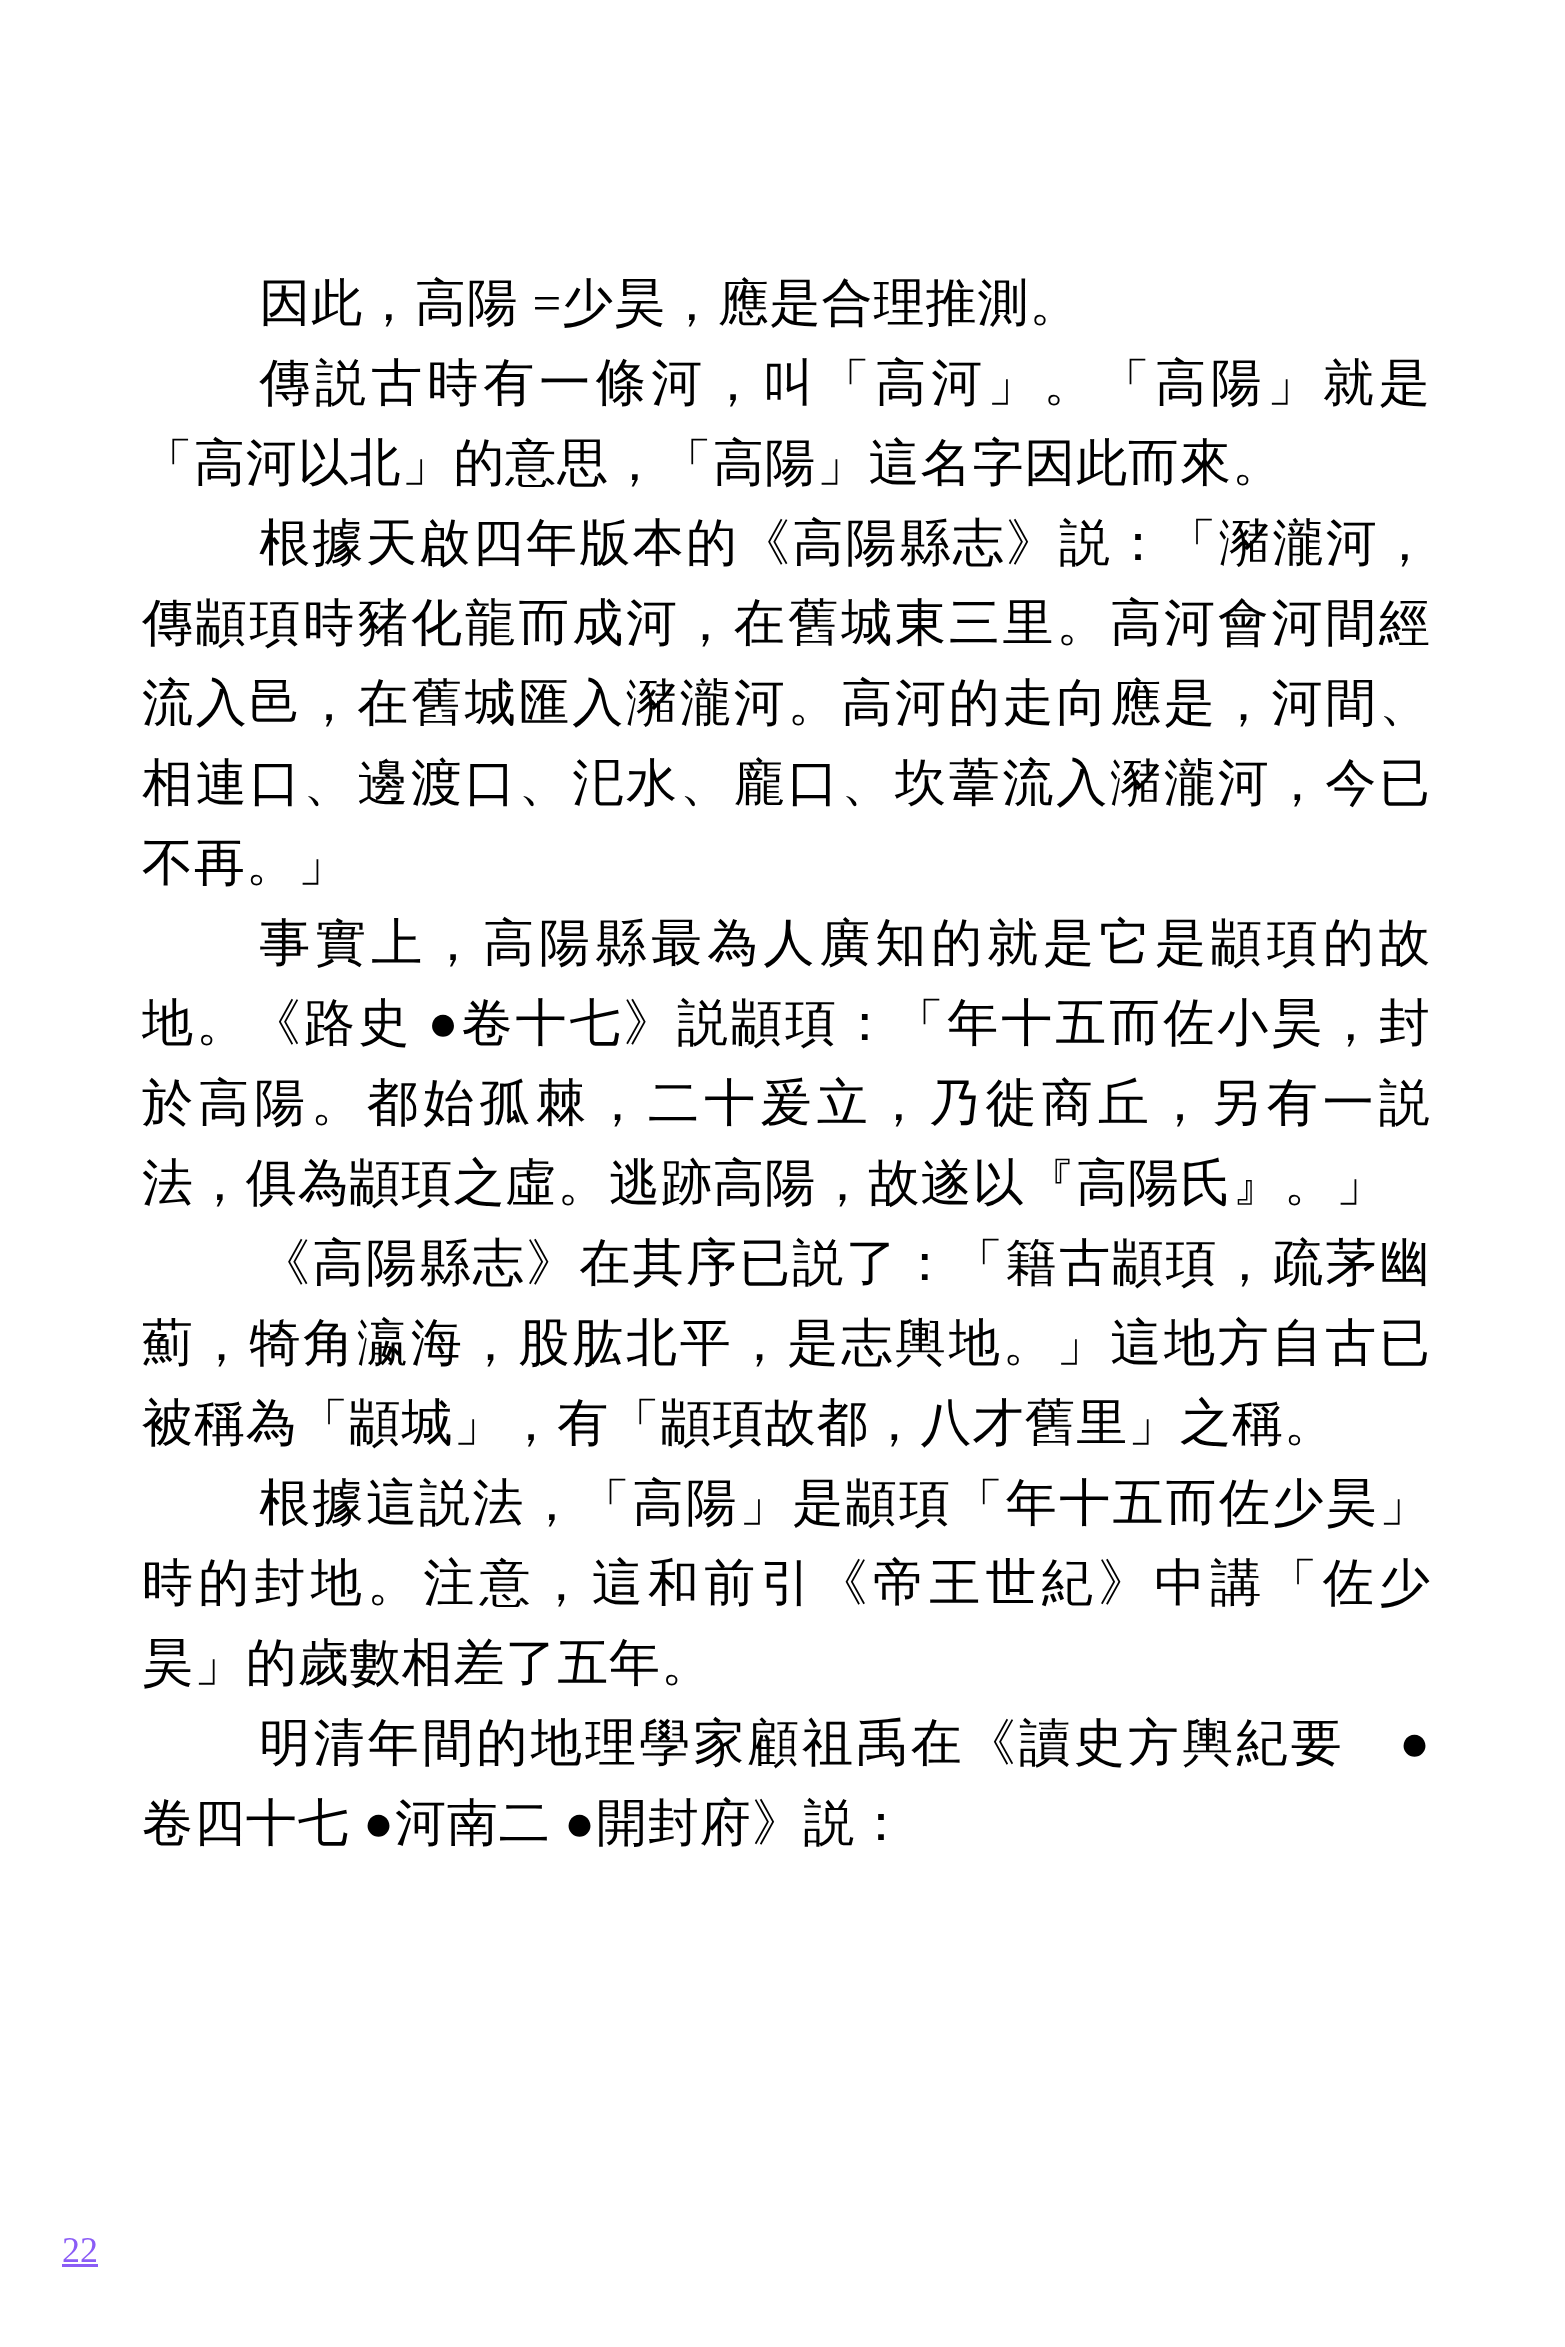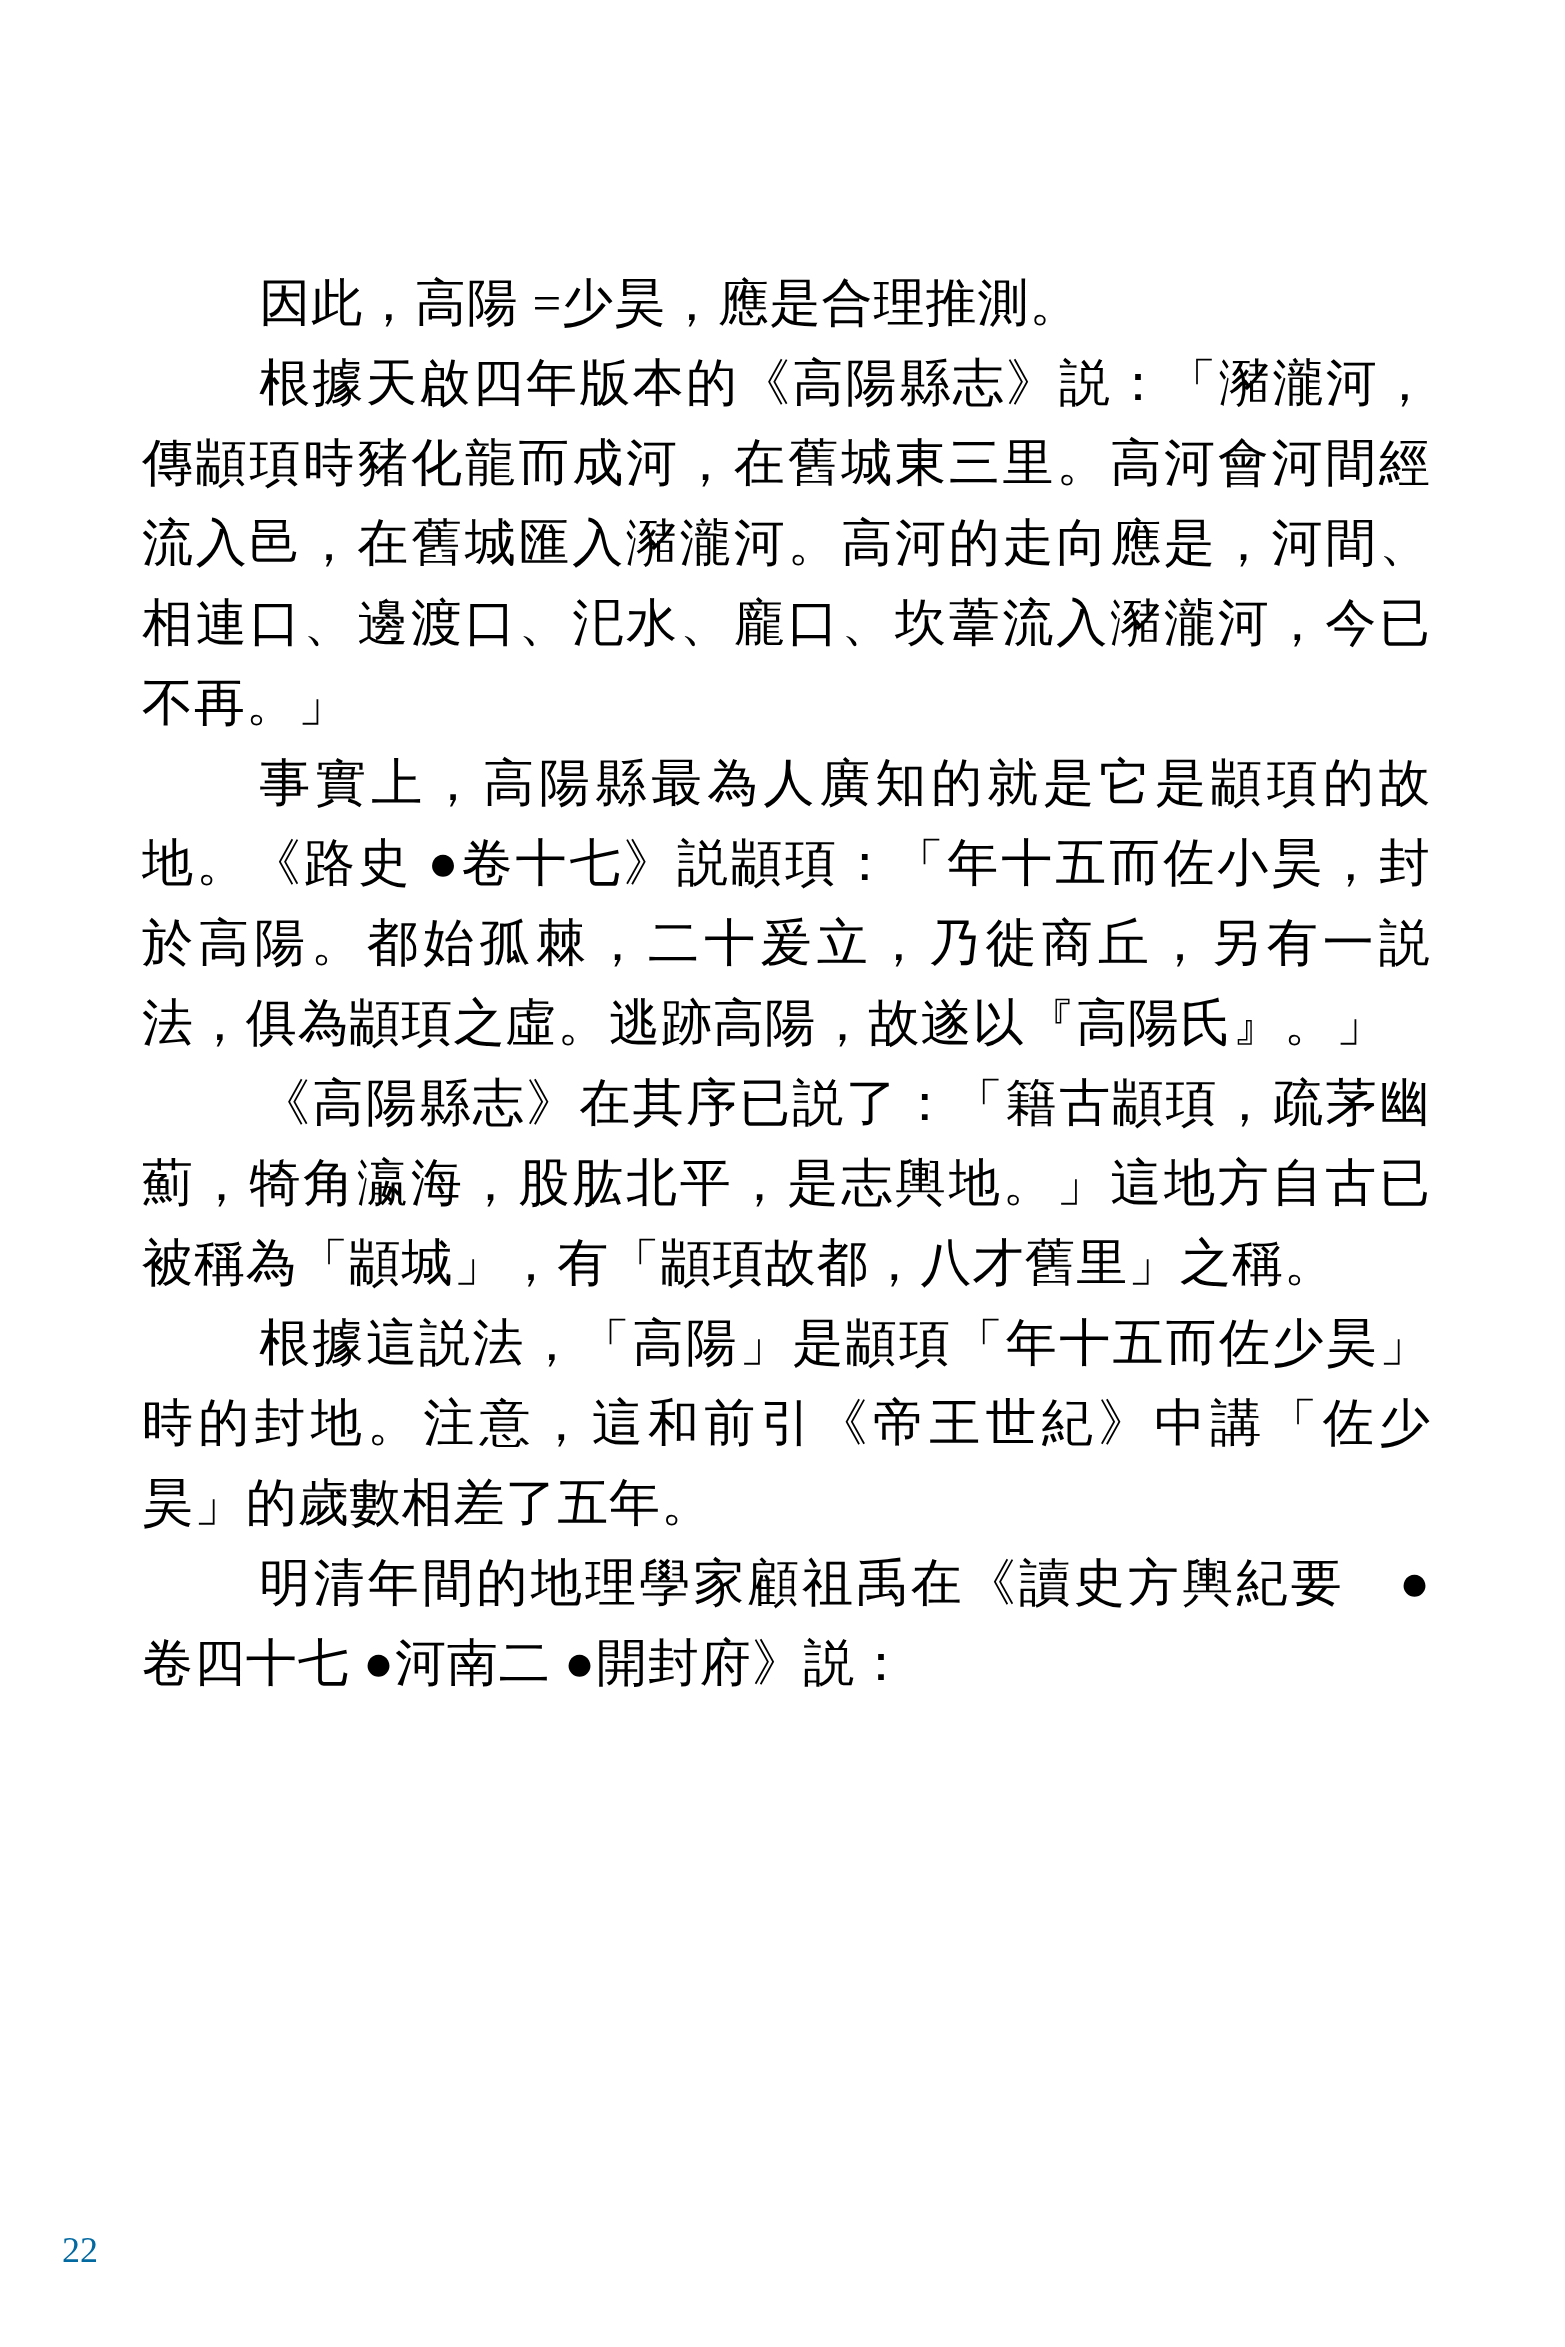--- a/index.html
+++ b/index.html
@@ -33,31 +33,33 @@
     text-justify: inter-ideograph;
     text-indent: 2.3em;
     font-weight: 500;
   }
   .page-number {
     position: absolute;
     left: 62px;
     top: 2213px;
     font-size: 36px;
     line-height: 1;
-    color: #0369a1;
+    color: #8b5cf6;
     font-family: "Liberation Serif", serif;
+    text-decoration: underline;
   }
 </style>
 </head>
 <body>
 
 <div class="page">
 
   <div class="text-block">
     <p>因此，高陽 =少昊，應是合理推測。</p>
+    <p>傳説古時有一條河，叫「高河」。「高陽」就是「高河以北」的意思，「高陽」這名字因此而來。</p>
     <p>根據天啟四年版本的《高陽縣志》説：「瀦瀧河，傳顓頊時豬化龍而成河，在舊城東三里。高河會河間經流入邑，在舊城匯入瀦瀧河。高河的走向應是，河間、相連口、邊渡口、汜水、龐口、坎葦流入瀦瀧河，今已不再。」</p>
     <p>事實上，高陽縣最為人廣知的就是它是顓頊的故地。《路史 ●卷十七》説顓頊：「年十五而佐小昊，封於高陽。都始孤棘，二十爰立，乃徙商丘，另有一説法，俱為顓頊之虛。逃跡高陽，故遂以『高陽氏』。」</p>
     <p>《高陽縣志》在其序已説了：「籍古顓頊，疏茅幽薊，犄角瀛海，股肱北平，是志輿地。」這地方自古已被稱為「顓城」，有「顓頊故都，八才舊里」之稱。</p>
     <p>根據這説法，「高陽」是顓頊「年十五而佐少昊」時的封地。注意，這和前引《帝王世紀》中講「佐少昊」的歲數相差了五年。</p>
     <p>明清年間的地理學家顧祖禹在《讀史方輿紀要　●卷四十七 ●河南二 ●開封府》説：</p>
   </div>
 
   <div class="page-number">22</div>
 
 </div>

